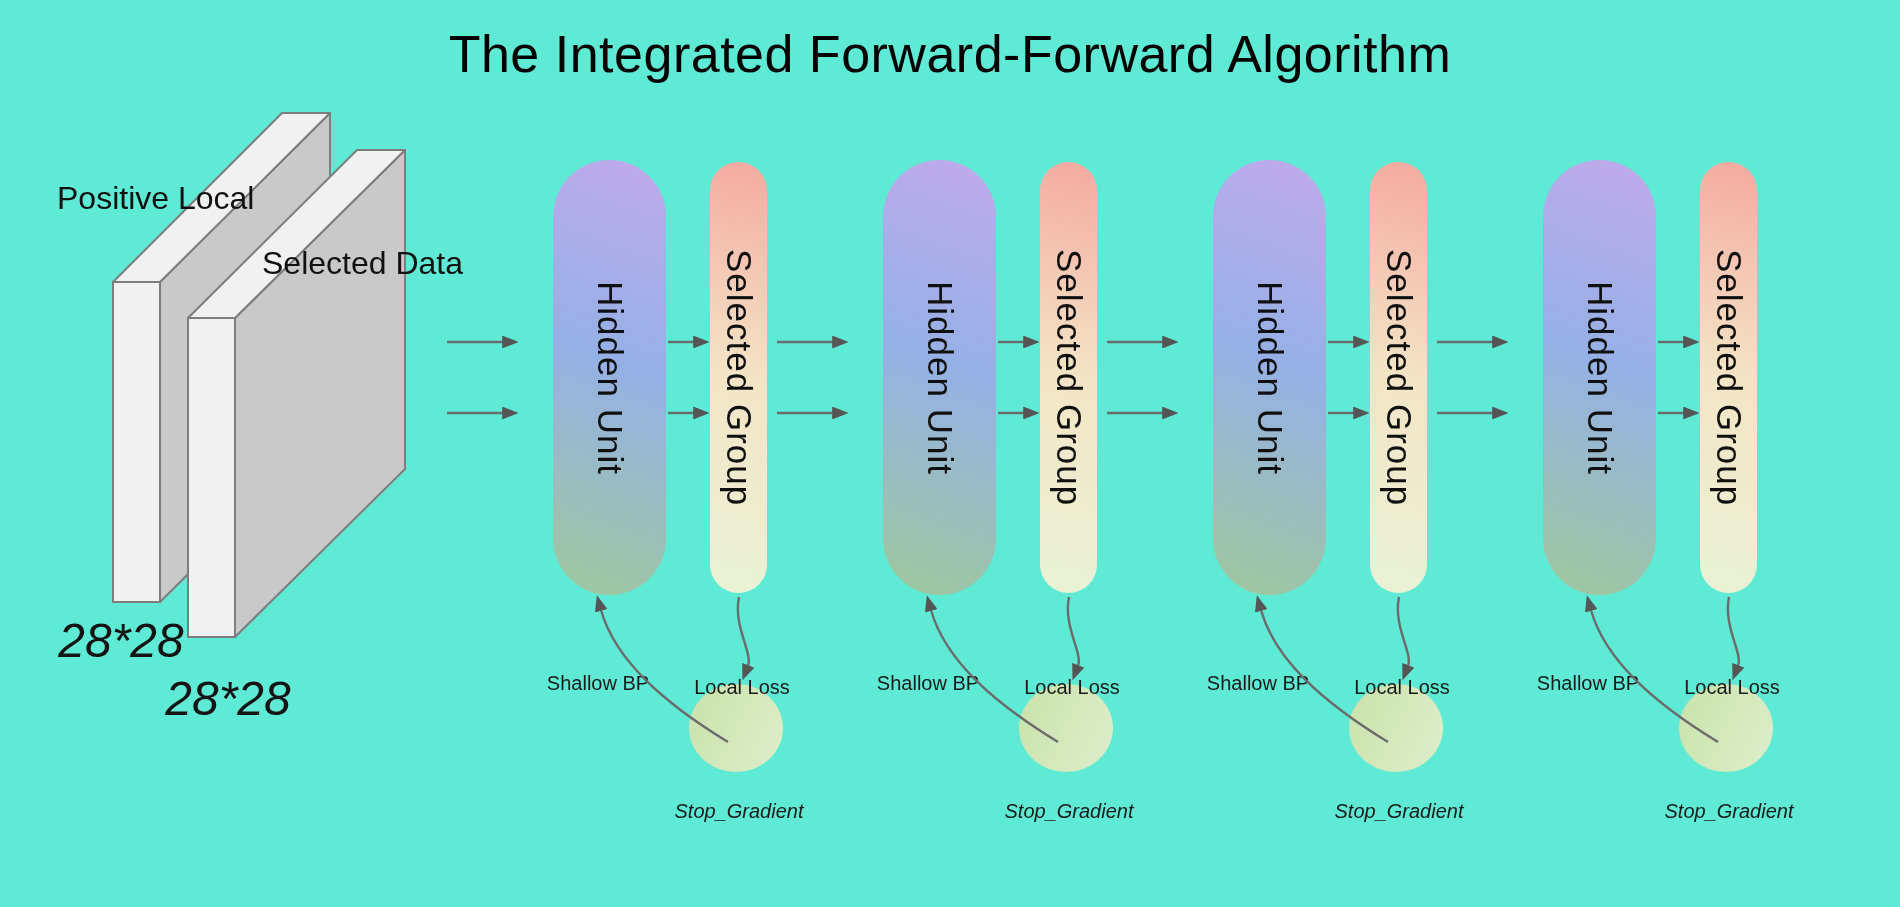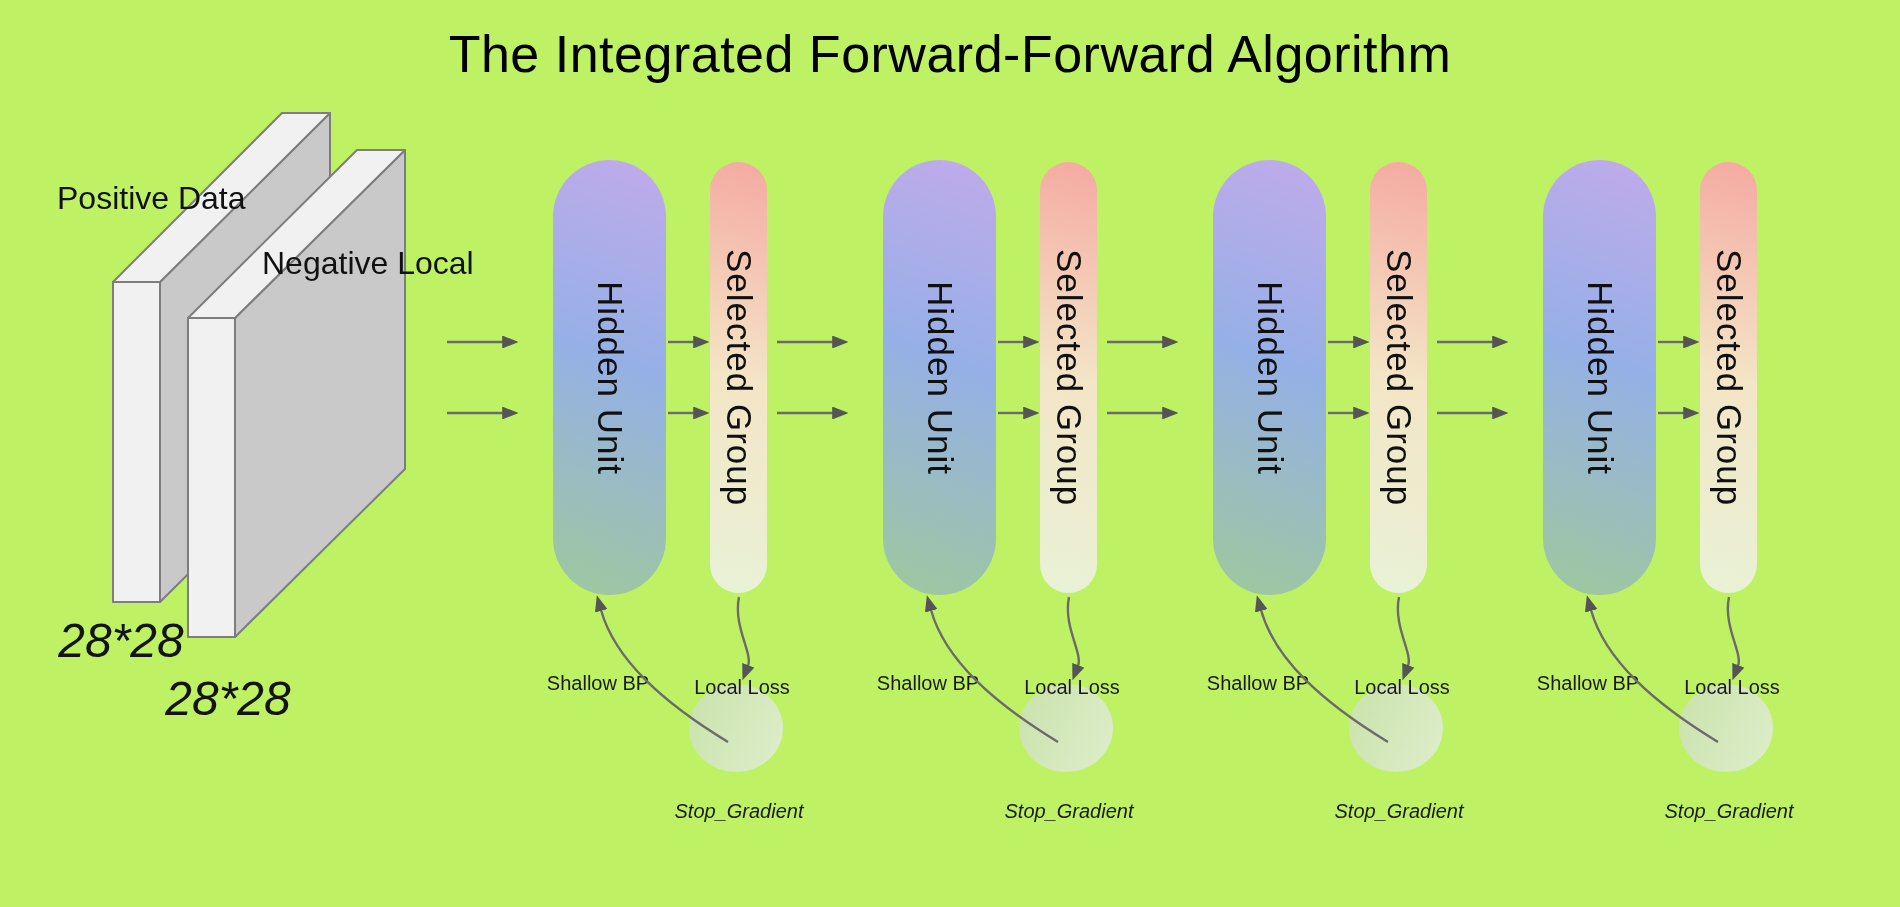--- a/index.html
+++ b/index.html
@@ -1,19 +1,19 @@
 <!DOCTYPE html>
 <html style="--c-hidden-top: #c1aaeb; --c-hidden-mid: #95b0e6; --c-hidden-bottom: #9fc89d; --c-selected-top: #f5a9a1; --c-selected-mid: #f3e5c6; --c-selected-bottom: #e9f2d6; --c-loss-start: #c9e2ab; --c-loss-end: #deeecb; --c-arrow-line: #6b6b6b; --c-arrow-head: #555555; --c-plate-face: #f1f1f1; --c-plate-side: #c9c9c9; --c-plate-edge: #7d7d7d;"><head>
 <meta charset="utf-8">
 <style>
   html,body{margin:0;padding:0;background:#ffffff;}
   #canvas{
     position:relative;
     width:1900px;height:907px;
-    background:#bef264;
+    background:#5eead4;
     font-family:"Liberation Sans", sans-serif;
     overflow:hidden;
   }
   .abs{position:absolute;}
   svg.layer{position:absolute;left:0;top:0;pointer-events:none;}
   #plates-svg{z-index:0;}
   #arrows-svg{z-index:3;}
   #title{
     left:0;top:24px;width:1900px;
     text-align:center;
@@ -80,22 +80,22 @@
 
     <g>
       <polygon class="plate-side" points="235,318 405,150 405,469 235,637"></polygon>
       <polygon class="plate-face" points="188,318 357,150 405,150 235,318"></polygon>
       <polygon class="plate-face" points="188,318 235,318 235,637 188,637"></polygon>
     </g>
   </svg>
 
   <div id="title" class="abs">The Integrated Forward-Forward Algorithm</div>
 
-  <div class="abs io-label" style="left:57px;top:180px;">Positive Data</div>
-  <div class="abs io-label" style="left:262px;top:245px;">Negative Local</div>
+  <div class="abs io-label" style="left:57px;top:180px;">Positive Local</div>
+  <div class="abs io-label" style="left:262px;top:245px;">Selected Data</div>
   <div class="abs size-label" style="left:41px;top:613px;">28*28</div>
   <div class="abs size-label" style="left:148px;top:671px;">28*28</div>
 
   <div id="blocks">
   <div class="block" style="left: 553px;">
     <div class="pill pill-hidden">
       <span class="pill-text">Hidden Unit</span>
     </div>
     <div class="pill pill-selected">
       <span class="pill-text">Selected Group</span>

